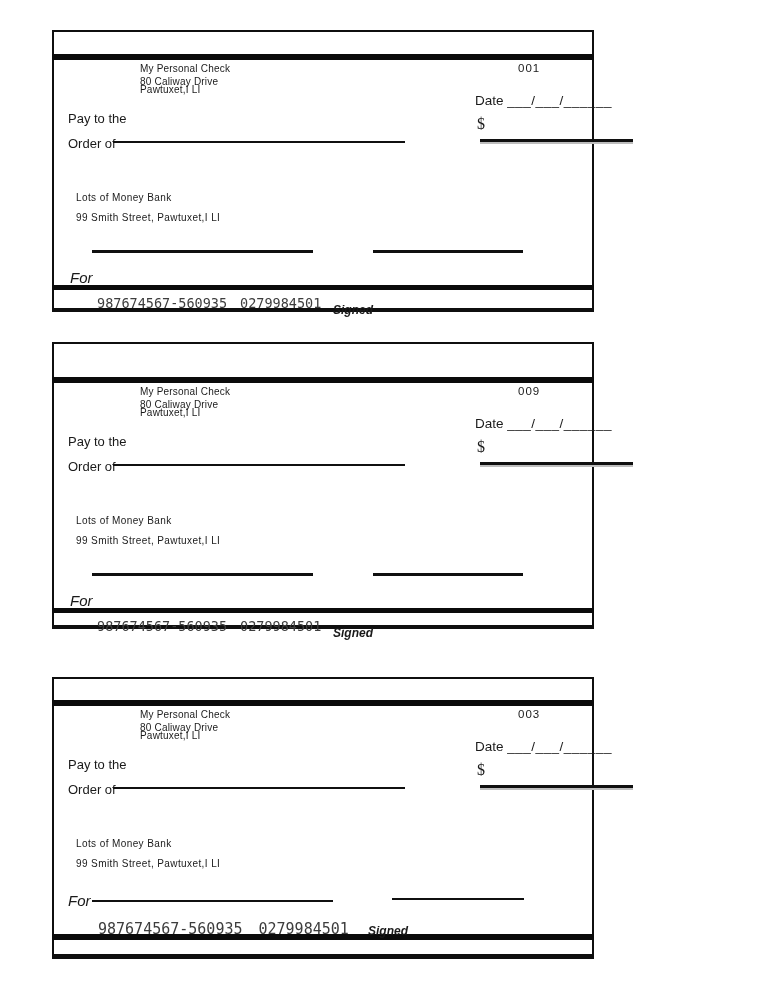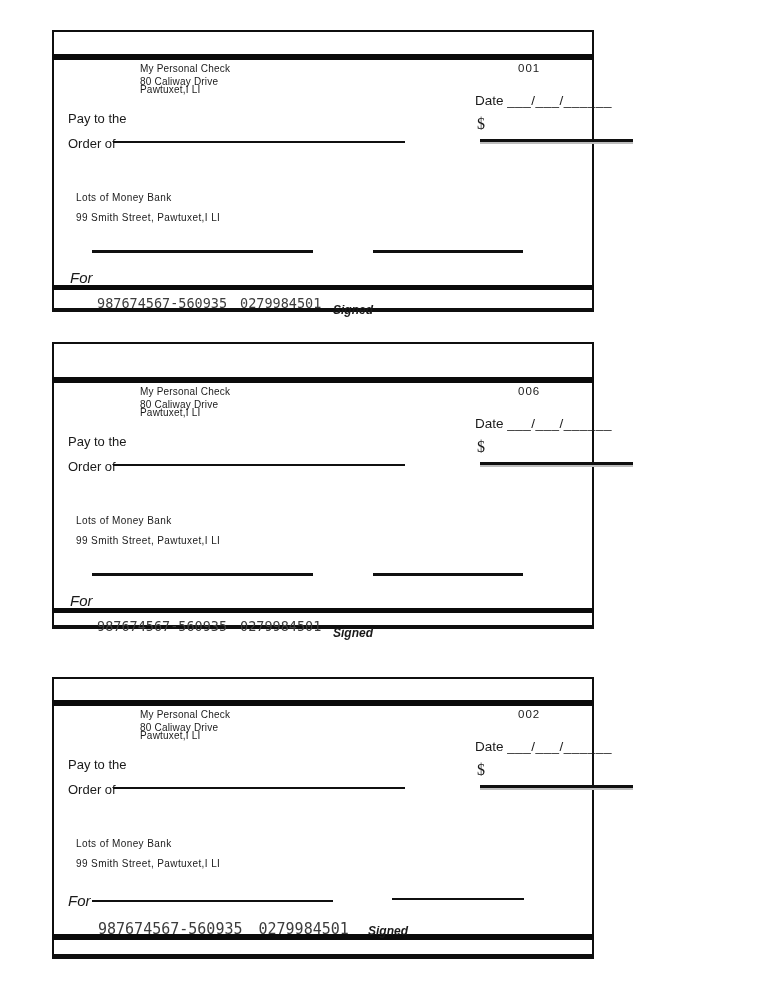--- a/index.html
+++ b/index.html
@@ -81,21 +81,21 @@
   <div class="stub-bottom"></div>
 </section>
 
 <section class="unit u2">
   <div class="stub-top"></div>
   <div class="bar bar-top"></div>
   <div class="body">
     <div class="payer l1">My Personal Check</div>
     <div class="payer l2">80 Caliway Drive</div>
     <div class="payer l3">Pawtuxet,I LI</div>
-    <div class="checknum">006</div>
+    <div class="checknum">009</div>
     <div class="daterow"><span>Date</span> <span class="blanks">___/___/______</span></div>
     <div class="payto1">Pay to the</div>
     <div class="payto2">Order of</div>
     <div class="line payline"></div>
     <div class="dollar">$</div>
     <div class="line dollarline"></div>
     <div class="bank1">Lots of Money Bank</div>
     <div class="bank2">99 Smith Street, Pawtuxet,I LI</div>
     <div class="line memoline"></div>
     <div class="line sigline"></div>
@@ -107,21 +107,21 @@
   <div class="stub-bottom"></div>
 </section>
 
 <section class="unit u3">
   <div class="stub-top"></div>
   <div class="bar bar-top"></div>
   <div class="body">
     <div class="payer l1">My Personal Check</div>
     <div class="payer l2">80 Caliway Drive</div>
     <div class="payer l3">Pawtuxet,I LI</div>
-    <div class="checknum">002</div>
+    <div class="checknum">003</div>
     <div class="daterow"><span>Date</span> <span class="blanks">___/___/______</span></div>
     <div class="payto1">Pay to the</div>
     <div class="payto2">Order of</div>
     <div class="line payline"></div>
     <div class="dollar">$</div>
     <div class="line dollarline"></div>
     <div class="bank1">Lots of Money Bank</div>
     <div class="bank2">99 Smith Street, Pawtuxet,I LI</div>
     <div class="line memoline"></div>
     <div class="line sigline"></div>

